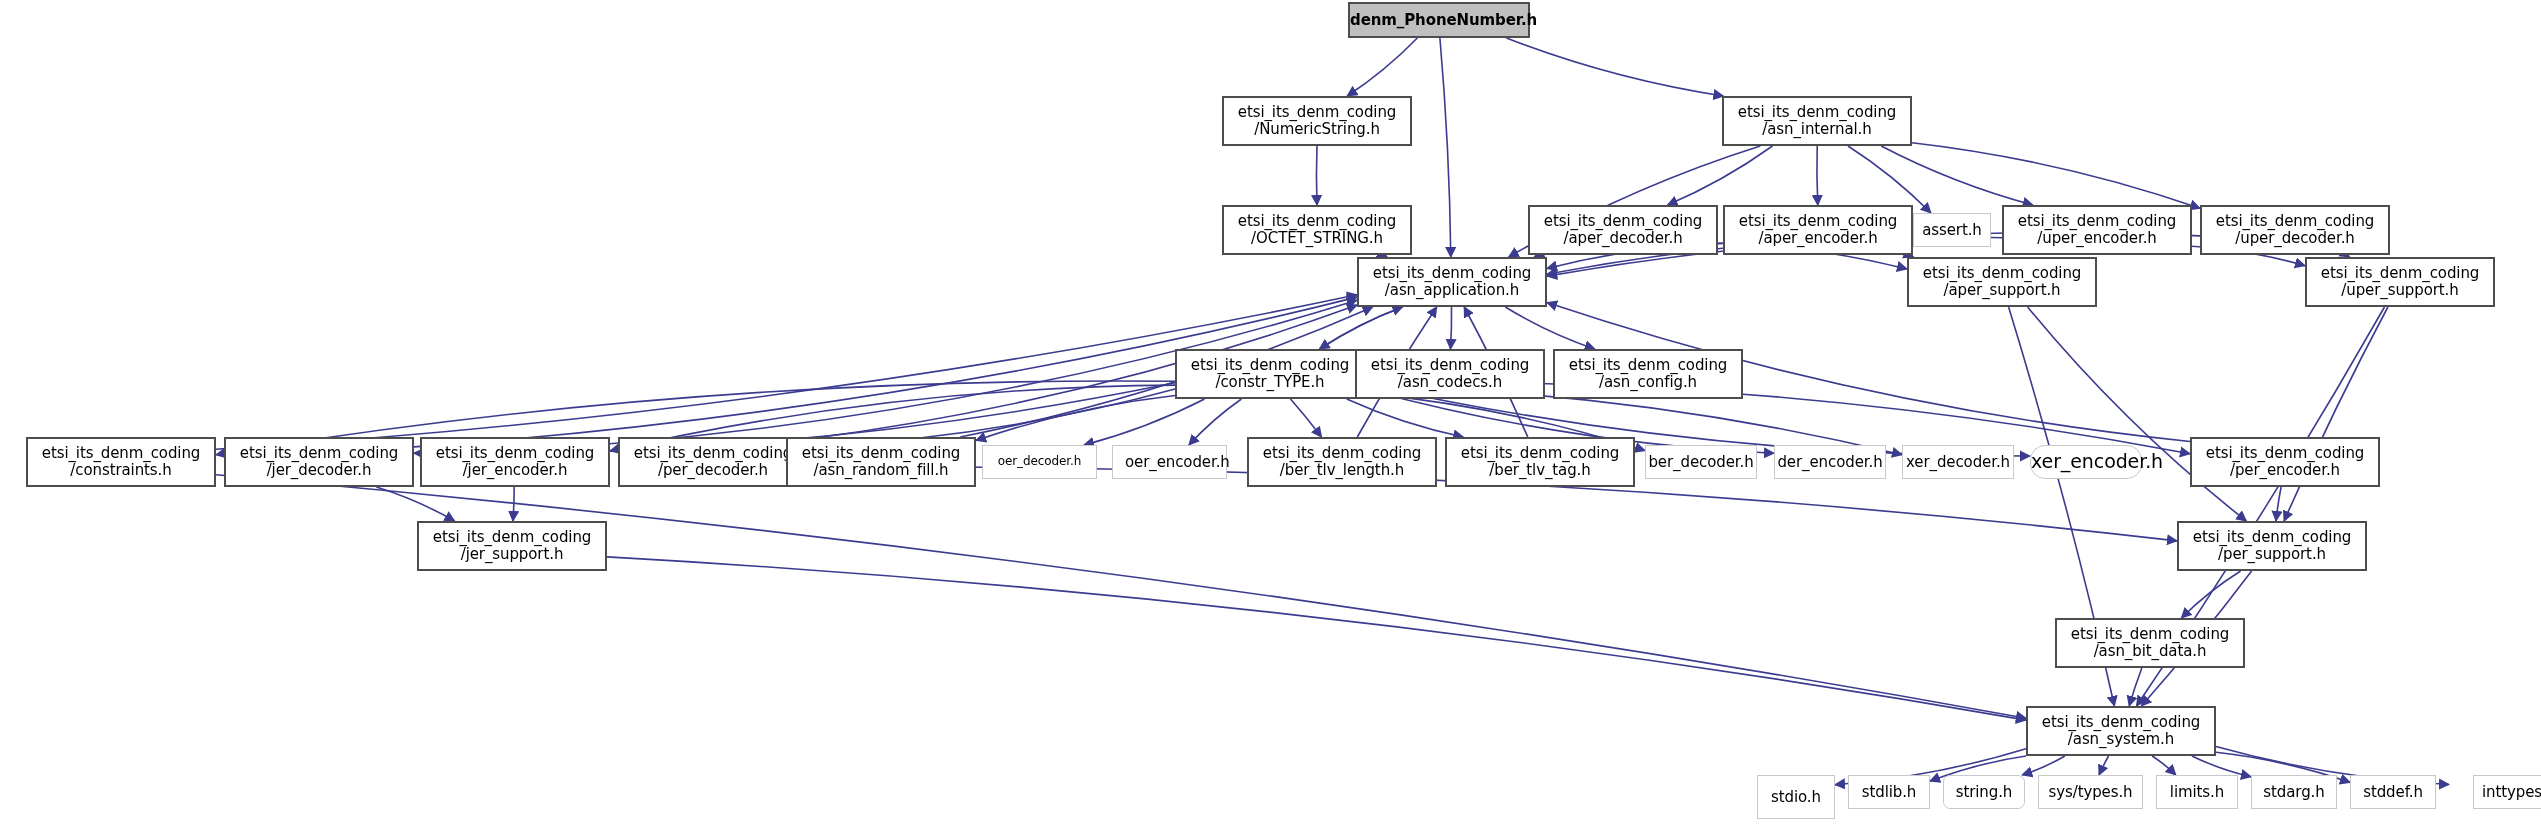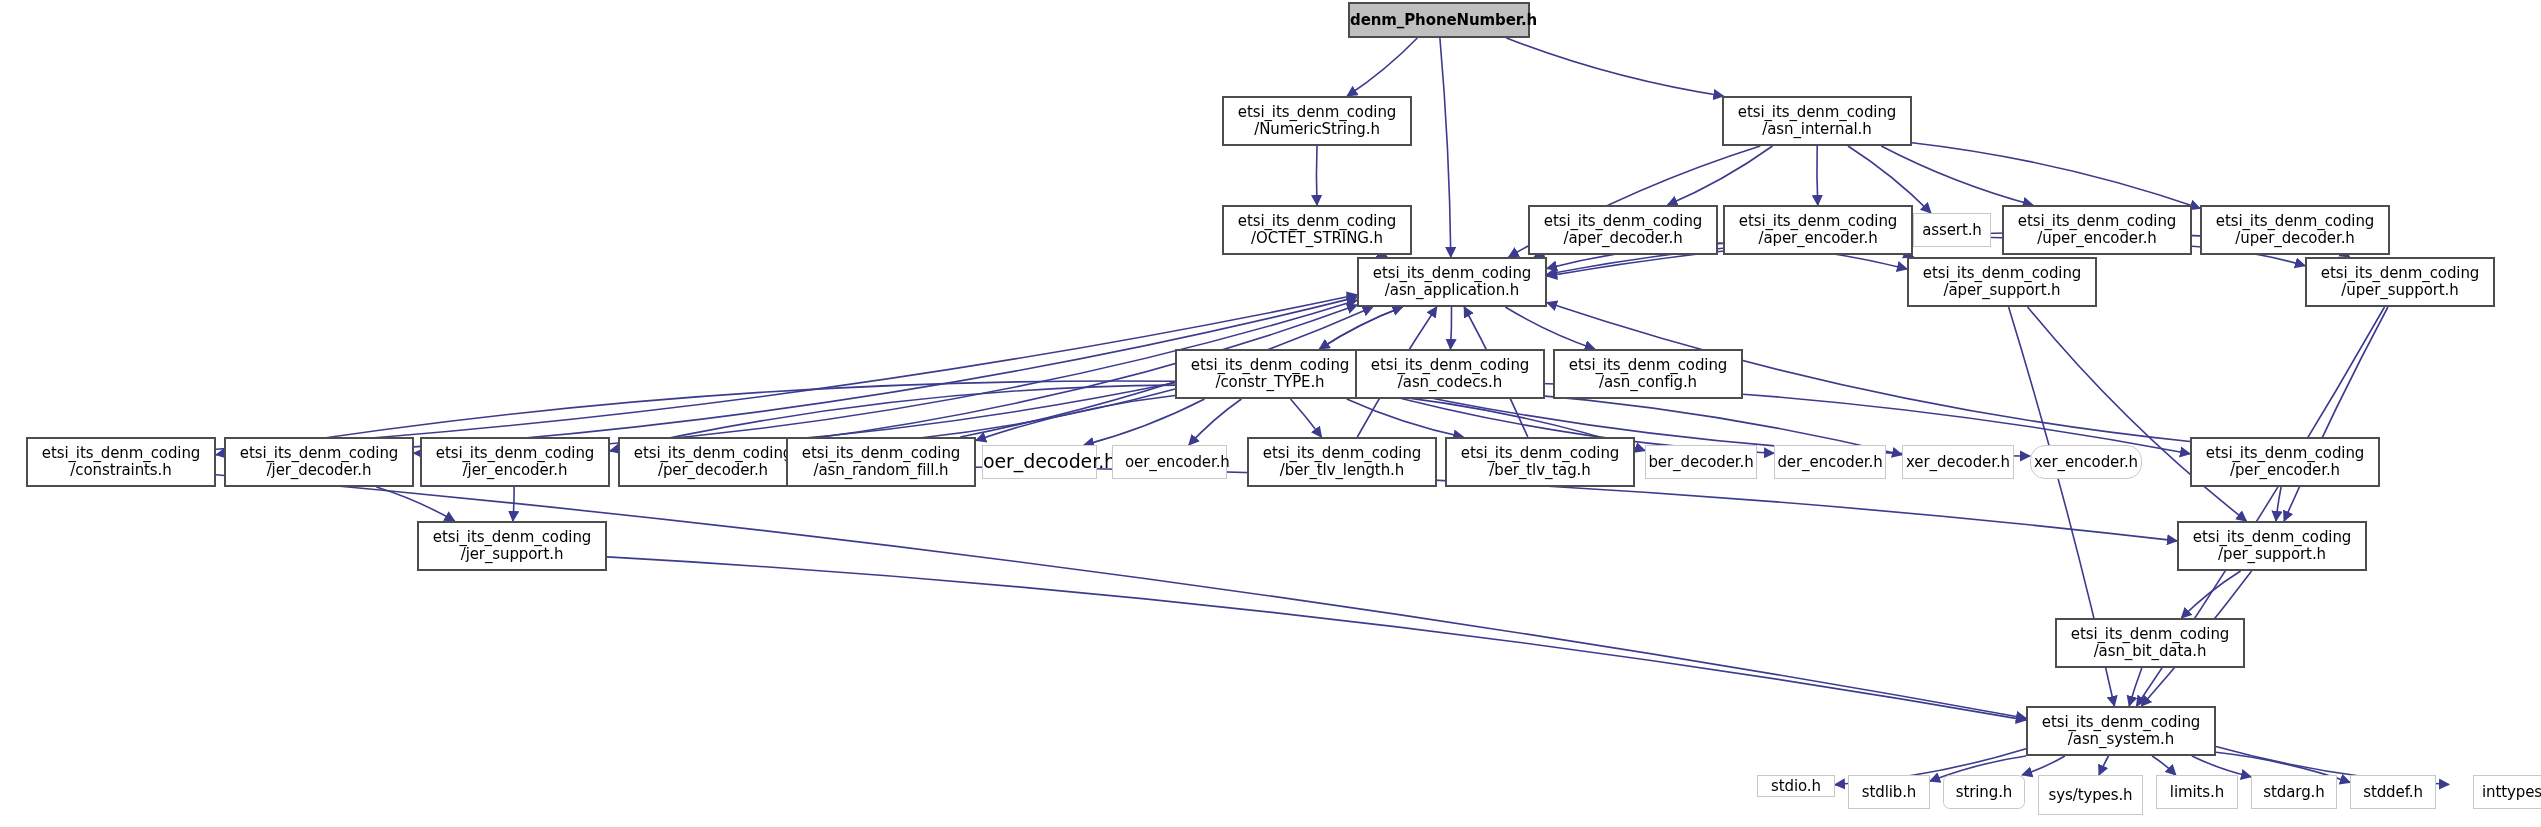--- a/index.html
+++ b/index.html
@@ -165,42 +165,42 @@
       <div class="node solid" style="left: 26px; top: 437px; width: 190px; height: 50px; font-size: 15px;"><span class="label">etsi_its_denm_coding
 /constraints.h</span></div>
       <div class="node solid" style="left: 224px; top: 437px; width: 190px; height: 50px; font-size: 15px;"><span class="label">etsi_its_denm_coding
 /jer_decoder.h</span></div>
       <div class="node solid" style="left: 420px; top: 437px; width: 190px; height: 50px; font-size: 15px;"><span class="label">etsi_its_denm_coding
 /jer_encoder.h</span></div>
       <div class="node solid" style="left: 618px; top: 437px; width: 190px; height: 50px; font-size: 15px;"><span class="label">etsi_its_denm_coding
 /per_decoder.h</span></div>
       <div class="node solid" style="left: 786px; top: 437px; width: 190px; height: 50px; font-size: 15px;"><span class="label">etsi_its_denm_coding
 /asn_random_fill.h</span></div>
-      <div class="node light" style="left: 982px; top: 445px; width: 115px; height: 34px; font-size: 19px;"><span class="label">oer_decoder.h</span></div>
+      <div class="node light" style="left: 982px; top: 445px; width: 115px; height: 34px; font-size: 12px;"><span class="label">oer_decoder.h</span></div>
       <div class="node light" style="left: 1112px; top: 445px; width: 115px; height: 34px; font-size: 15px; padding-left: 12px;"><span class="label">oer_encoder.h</span></div>
       <div class="node solid" style="left: 1247px; top: 437px; width: 190px; height: 50px; font-size: 15px;"><span class="label">etsi_its_denm_coding
 /ber_tlv_length.h</span></div>
       <div class="node solid" style="left: 1445px; top: 437px; width: 190px; height: 50px; font-size: 15px;"><span class="label">etsi_its_denm_coding
 /ber_tlv_tag.h</span></div>
       <div class="node light" style="left: 1645px; top: 445px; width: 112px; height: 34px; font-size: 15px;"><span class="label">ber_decoder.h</span></div>
       <div class="node light" style="left: 1774px; top: 445px; width: 112px; height: 34px; font-size: 15px;"><span class="label">der_encoder.h</span></div>
       <div class="node light" style="left: 1902px; top: 445px; width: 112px; height: 34px; font-size: 15px;"><span class="label">xer_decoder.h</span></div>
-      <div class="node light" style="left: 2030px; top: 445px; width: 112px; height: 34px; font-size: 15px; border-radius: 15px;"><span class="label">xer_encoder.h</span></div>
+      <div class="node light" style="left: 2030px; top: 445px; width: 112px; height: 34px; font-size: 19px; border-radius: 15px;"><span class="label">xer_encoder.h</span></div>
       <div class="node solid" style="left: 2190px; top: 437px; width: 190px; height: 50px; font-size: 15px;"><span class="label">etsi_its_denm_coding
 /per_encoder.h</span></div>
       <div class="node solid" style="left: 417px; top: 521px; width: 190px; height: 50px; font-size: 15px;"><span class="label">etsi_its_denm_coding
 /jer_support.h</span></div>
       <div class="node solid" style="left: 2177px; top: 521px; width: 190px; height: 50px; font-size: 15px;"><span class="label">etsi_its_denm_coding
 /per_support.h</span></div>
       <div class="node solid" style="left: 2055px; top: 618px; width: 190px; height: 50px; font-size: 15px;"><span class="label">etsi_its_denm_coding
 /asn_bit_data.h</span></div>
       <div class="node solid" style="left: 2026px; top: 706px; width: 190px; height: 50px; font-size: 15px;"><span class="label">etsi_its_denm_coding
 /asn_system.h</span></div>
-      <div class="node light" style="left: 1757px; top: 775px; width: 78px; height: 22px; font-size: 15px;"><span class="label">stdio.h</span></div>
+      <div class="node light" style="left: 1757px; top: 775px; width: 78px; height: 44px; font-size: 15px;"><span class="label">stdio.h</span></div>
       <div class="node light" style="left: 1848px; top: 775px; width: 82px; height: 34px; font-size: 15px;"><span class="label">stdlib.h</span></div>
       <div class="node light" style="left: 1943px; top: 775px; width: 82px; height: 34px; font-size: 15px; border-radius: 7px;"><span class="label">string.h</span></div>
-      <div class="node light" style="left: 2038px; top: 775px; width: 105px; height: 40px; font-size: 15px;"><span class="label">sys/types.h</span></div>
+      <div class="node light" style="left: 2038px; top: 775px; width: 105px; height: 34px; font-size: 15px;"><span class="label">sys/types.h</span></div>
       <div class="node light" style="left: 2156px; top: 775px; width: 82px; height: 34px; font-size: 15px;"><span class="label">limits.h</span></div>
       <div class="node light" style="left: 2251px; top: 775px; width: 86px; height: 34px; font-size: 15px;"><span class="label">stdarg.h</span></div>
       <div class="node light" style="left: 2350px; top: 775px; width: 86px; height: 34px; font-size: 15px;"><span class="label">stddef.h</span></div>
       <div class="node light" style="left: 2449px; top: 775px; width: 92px; height: 34px; font-size: 15px; margin-left: 24px;"><span class="label">inttypes.h</span></div>
     </div>
 </div>
 
 </body></html>

